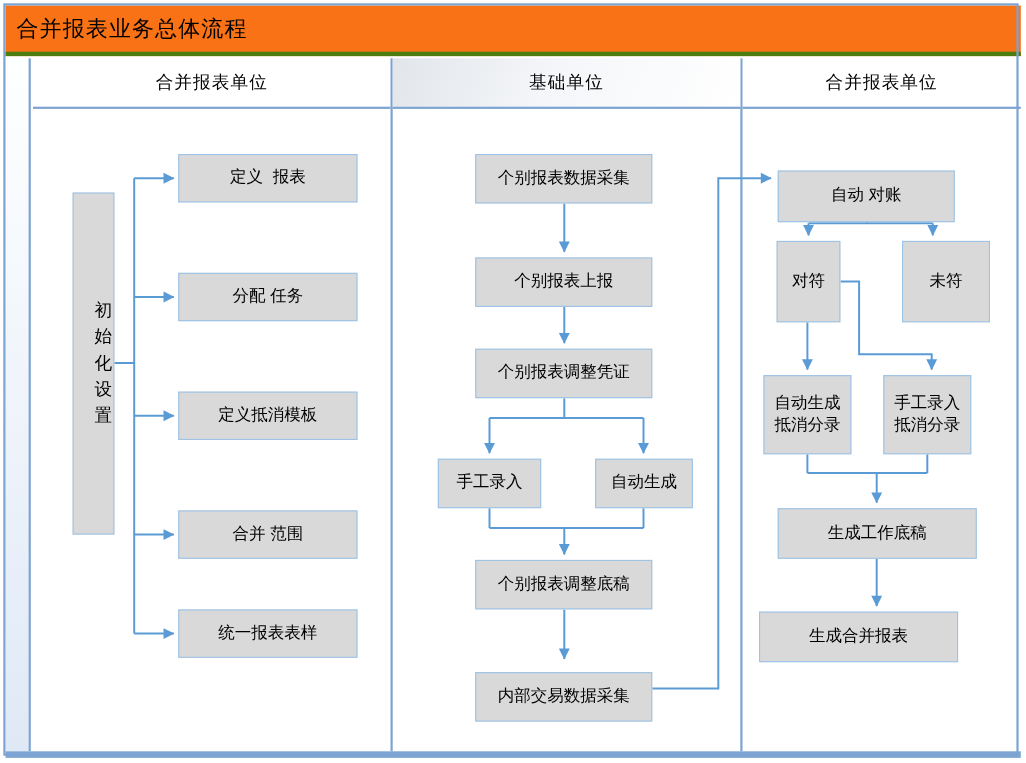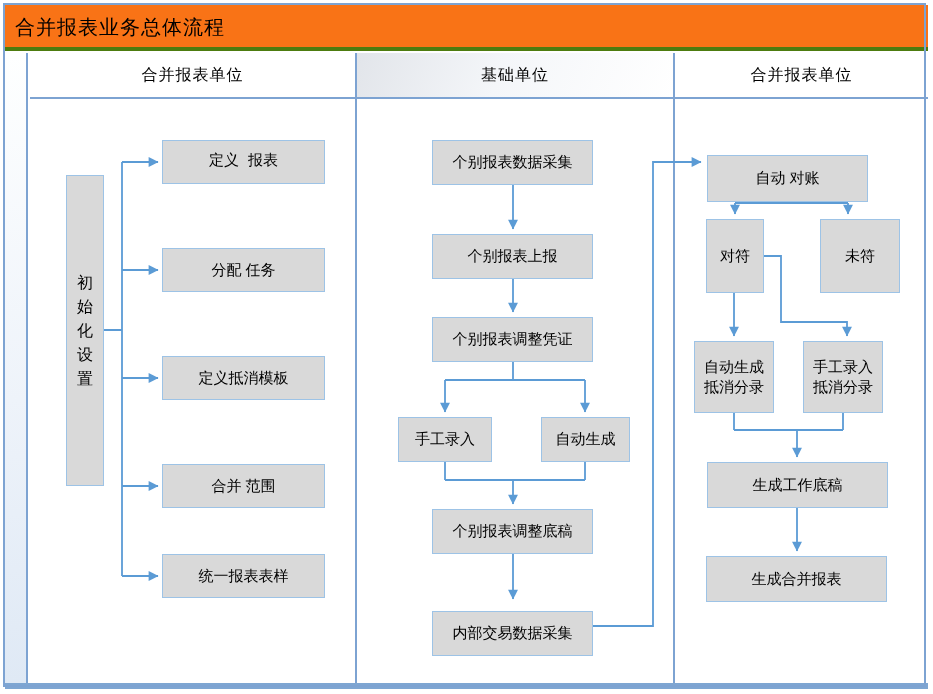--- a/index.html
+++ b/index.html
@@ -86,21 +86,21 @@
       <path d="M735,203 V214" marker-end="url(#arr)"></path>
       <path d="M848,203 V214" marker-end="url(#arr)"></path>
       <path d="M734,293 V336" marker-end="url(#arr)"></path>
       <path d="M764,256 H781 V322 H847 V336" marker-end="url(#arr)"></path>
       <path d="M734,413 V430 M843,413 V430 M734,430 H843"></path>
       <path d="M797,430 V457" marker-end="url(#arr)"></path>
       <path d="M797,508 V551" marker-end="url(#arr)"></path>
     </g>
   </svg>
 
-  <div class="node" style="left:66px;top:175px;width:38px;height:311px;">
+  <div class="node" style="left:66px;top:175px;width:38px;height:311px;justify-content:flex-end;">
     <span class="vtext">初始化设置</span>
   </div>
   <div class="node" style="left:162px;top:140px;width:163px;height:44px;font-family:Liberation Mono, monospace;">定义 报表</div>
   <div class="node" style="left:162px;top:248px;width:163px;height:44px;">分配 任务</div>
   <div class="node" style="left:162px;top:356px;width:163px;height:44px;">定义抵消模板</div>
   <div class="node" style="left:162px;top:464px;width:163px;height:44px;">合并 范围</div>
   <div class="node" style="left:162px;top:554px;width:163px;height:44px;">统一报表表样</div>
 
   <div class="node" style="left:432px;top:140px;width:161px;height:45px;">个别报表数据采集</div>
   <div class="node" style="left:432px;top:234px;width:161px;height:45px;">个别报表上报</div>
@@ -111,17 +111,17 @@
   <div class="node" style="left:432px;top:611px;width:161px;height:45px;">内部交易数据采集</div>
 
   <div class="node" style="left:707px;top:139px;width:161px;height:47px;margin-top:16px;">自动 对账</div>
   <div class="node" style="left:706px;top:219px;width:58px;height:74px;">对符</div>
   <div class="node" style="left:820px;top:219px;width:80px;height:74px;">未符</div>
   <div class="node" style="left:694px;top:341px;width:80px;height:72px;">自动生成
 抵消分录</div>
   <div class="node" style="left:803px;top:341px;width:80px;height:72px;">手工录入
 抵消分录</div>
   <div class="node" style="left:707px;top:462px;width:181px;height:46px;">生成工作底稿</div>
-  <div class="node" style="left:706px;top:556px;width:181px;height:46px;">生成合并报表</div>
+  <div class="node" style="left:690px;top:556px;width:181px;height:46px;">生成合并报表</div>
 
   <div style="position:absolute;left:5px;top:683px;width:923px;height:6px;background:#7ea6d2;z-index:1;"></div>
 
 </div>
 
 </body></html>

